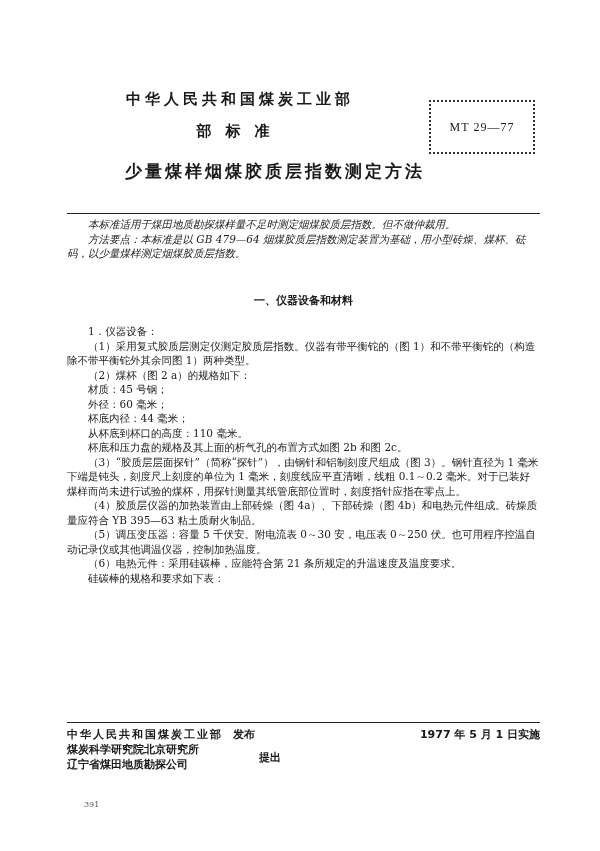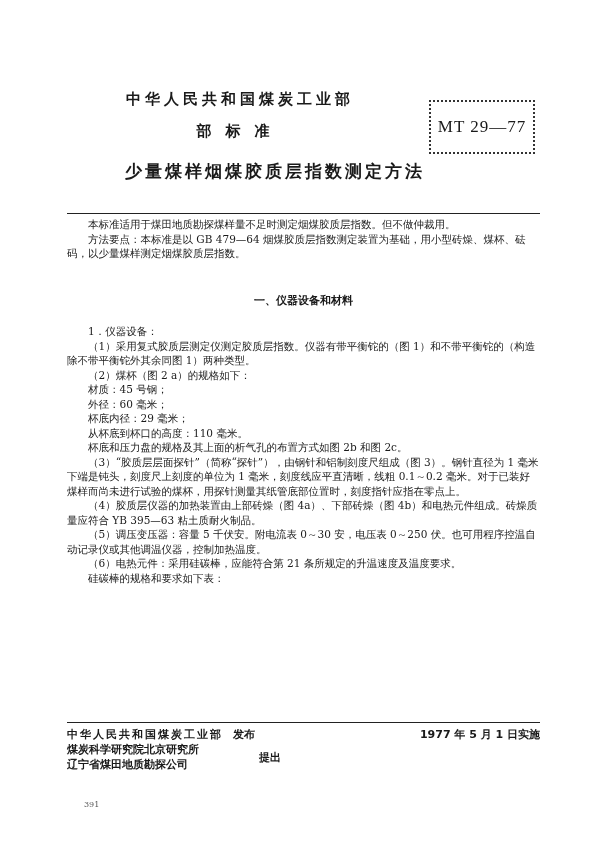--- a/index.html
+++ b/index.html
@@ -21,21 +21,21 @@
   }
   .hdr-title {
     left: 115px; top: 160px; width: 320px; text-align: center;
     font-family: "DejaVu Sans", "Liberation Sans", sans-serif;
     font-weight: bold; font-size: 17px; letter-spacing: 3px;
   }
   .std-box {
     left: 429px; top: 100px; width: 102px; height: 50px;
     border: 2px dotted #333;
     display: flex; align-items: center; justify-content: center;
-    font-family: "Liberation Serif", serif; font-size: 17px; letter-spacing: 1px;
+    font-family: "Liberation Serif", serif; font-size: 12px; letter-spacing: 1px;
   }
   .rule { left: 67px; width: 473px; height: 0; border-top: 1.5px solid #222; }
   .body-text { left: 67px; width: 473px; font-size: 10.5px; line-height: 14.5px; }
   .p { margin: 0; text-indent: 21px; }
   .sec-heading {
     left: 67px; top: 293px; width: 473px; text-align: center;
     font-family: "DejaVu Sans", "Liberation Sans", sans-serif;
     font-weight: bold; font-size: 11px;
   }
   .foot-left {
@@ -59,34 +59,34 @@
 
 <div class="abs hdr-ministry">中华人民共和国煤炭工业部</div>
 <div class="abs hdr-std">部标准</div>
 <div class="abs hdr-title">少量煤样烟煤胶质层指数测定方法</div>
 <div class="abs std-box">
   <span>MT 29—77</span>
 </div>
 
 <div class="abs rule" style="top:213px;"></div>
 
-<div class="abs body-text" style="top:217px;">
+<div class="abs body-text" style="top:217px;font-style:italic;">
   <p class="p">本标准适用于煤田地质勘探煤样量不足时测定烟煤胶质层指数。但不做仲裁用。</p>
   <p class="p">方法要点：本标准是以 GB 479—64 烟煤胶质层指数测定装置为基础，用小型砖燥、煤杯、砝码，以少量煤样测定烟煤胶质层指数。</p>
 </div>
 
 <div class="abs sec-heading">一、仪器设备和材料</div>
 
 <div class="abs body-text" style="top:324px;">
   <p class="p">1．仪器设备：</p>
   <p class="p">（1）采用复式胶质层测定仪测定胶质层指数。仪器有带平衡铊的（图 1）和不带平衡铊的（构造除不带平衡铊外其余同图 1）两种类型。</p>
   <p class="p">（2）煤杯（图 2 a）的规格如下：</p>
   <p class="p">材质：45 号钢；</p>
   <p class="p">外径：60 毫米；</p>
-  <p class="p">杯底内径：29 毫米；</p>
+  <p class="p">杯底内径：44 毫米；</p>
   <p class="p">从杯底到杯口的高度：110 毫米。</p>
   <p class="p">杯底和压力盘的规格及其上面的析气孔的布置方式如图 2b 和图 2c。</p>
   <p class="p">（3）“胶质层层面探针”（简称“探针”），由钢针和铝制刻度尺组成（图 3）。钢针直径为 1 毫米下端是钝头，刻度尺上刻度的单位为 1 毫米，刻度线应平直清晰，线粗 0.1～0.2 毫米。对于已装好煤样而尚未进行试验的煤杯，用探针测量其纸管底部位置时，刻度指针应指在零点上。</p>
   <p class="p">（4）胶质层仪器的加热装置由上部砖燥（图 4a）、下部砖燥（图 4b）和电热元件组成。砖燥质量应符合 YB 395—63 粘土质耐火制品。</p>
   <p class="p">（5）调压变压器：容量 5 千伏安。附电流表 0～30 安，电压表 0～250 伏。也可用程序控温自动记录仪或其他调温仪器，控制加热温度。</p>
   <p class="p">（6）电热元件：采用硅碳棒，应能符合第 21 条所规定的升温速度及温度要求。</p>
   <p class="p">硅碳棒的规格和要求如下表：</p>
 </div>
 
 <div class="abs rule" style="top:722px;"></div>

